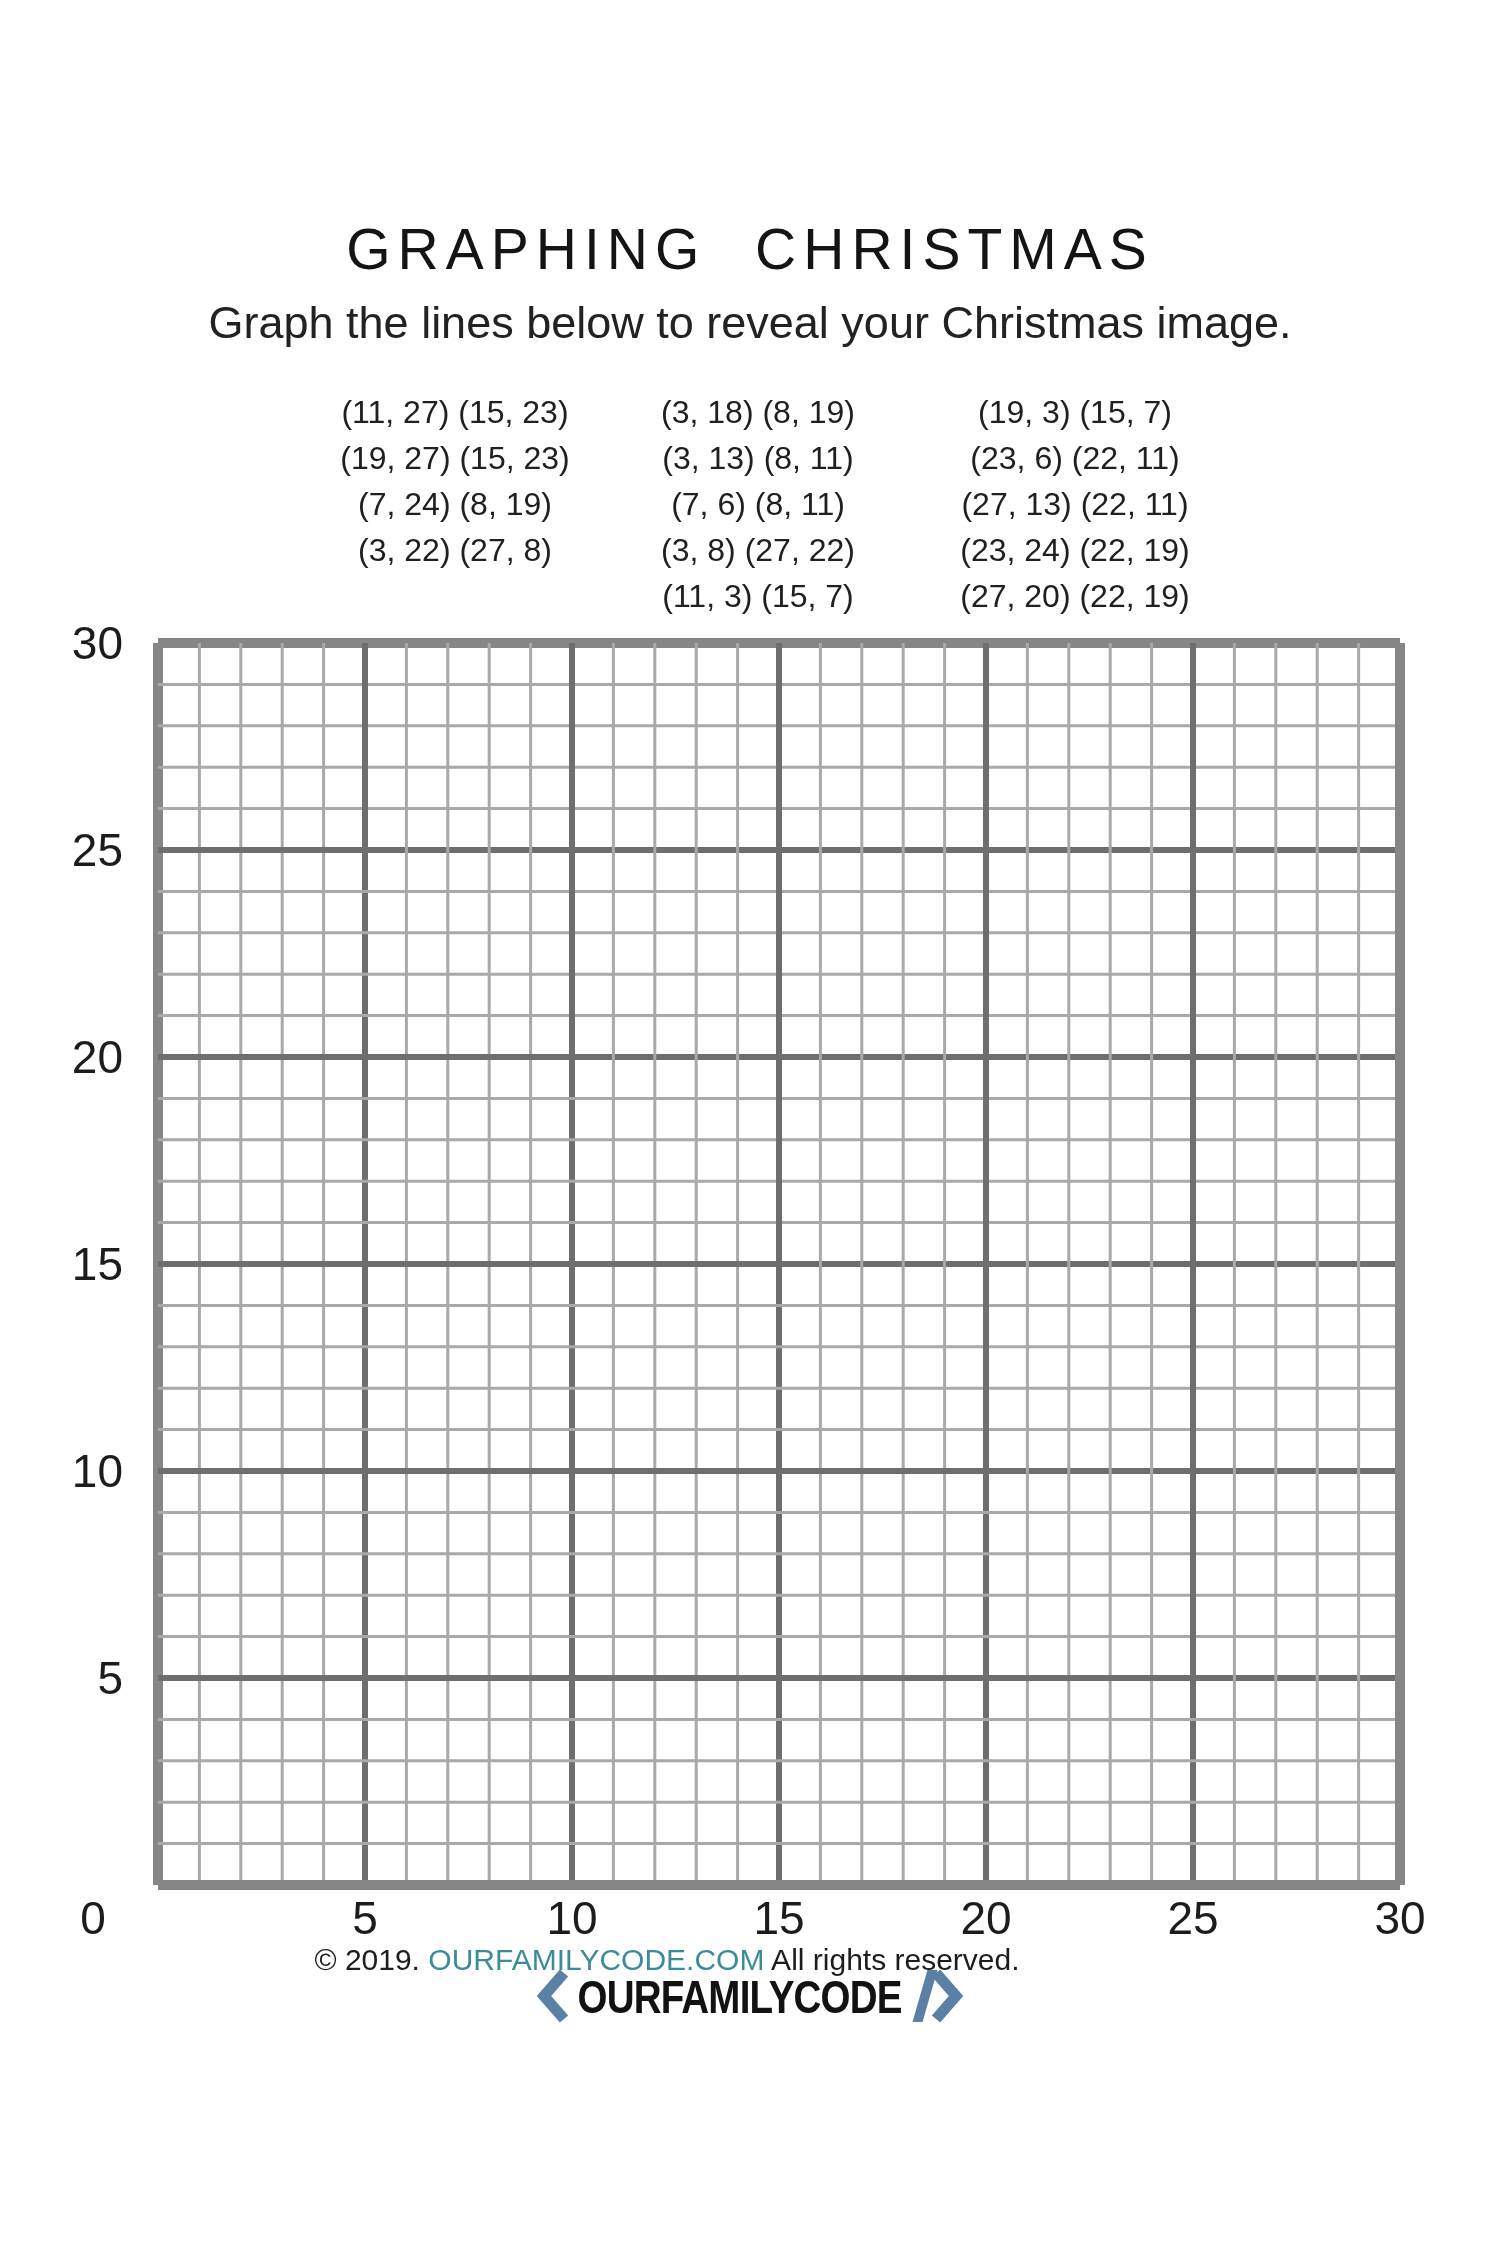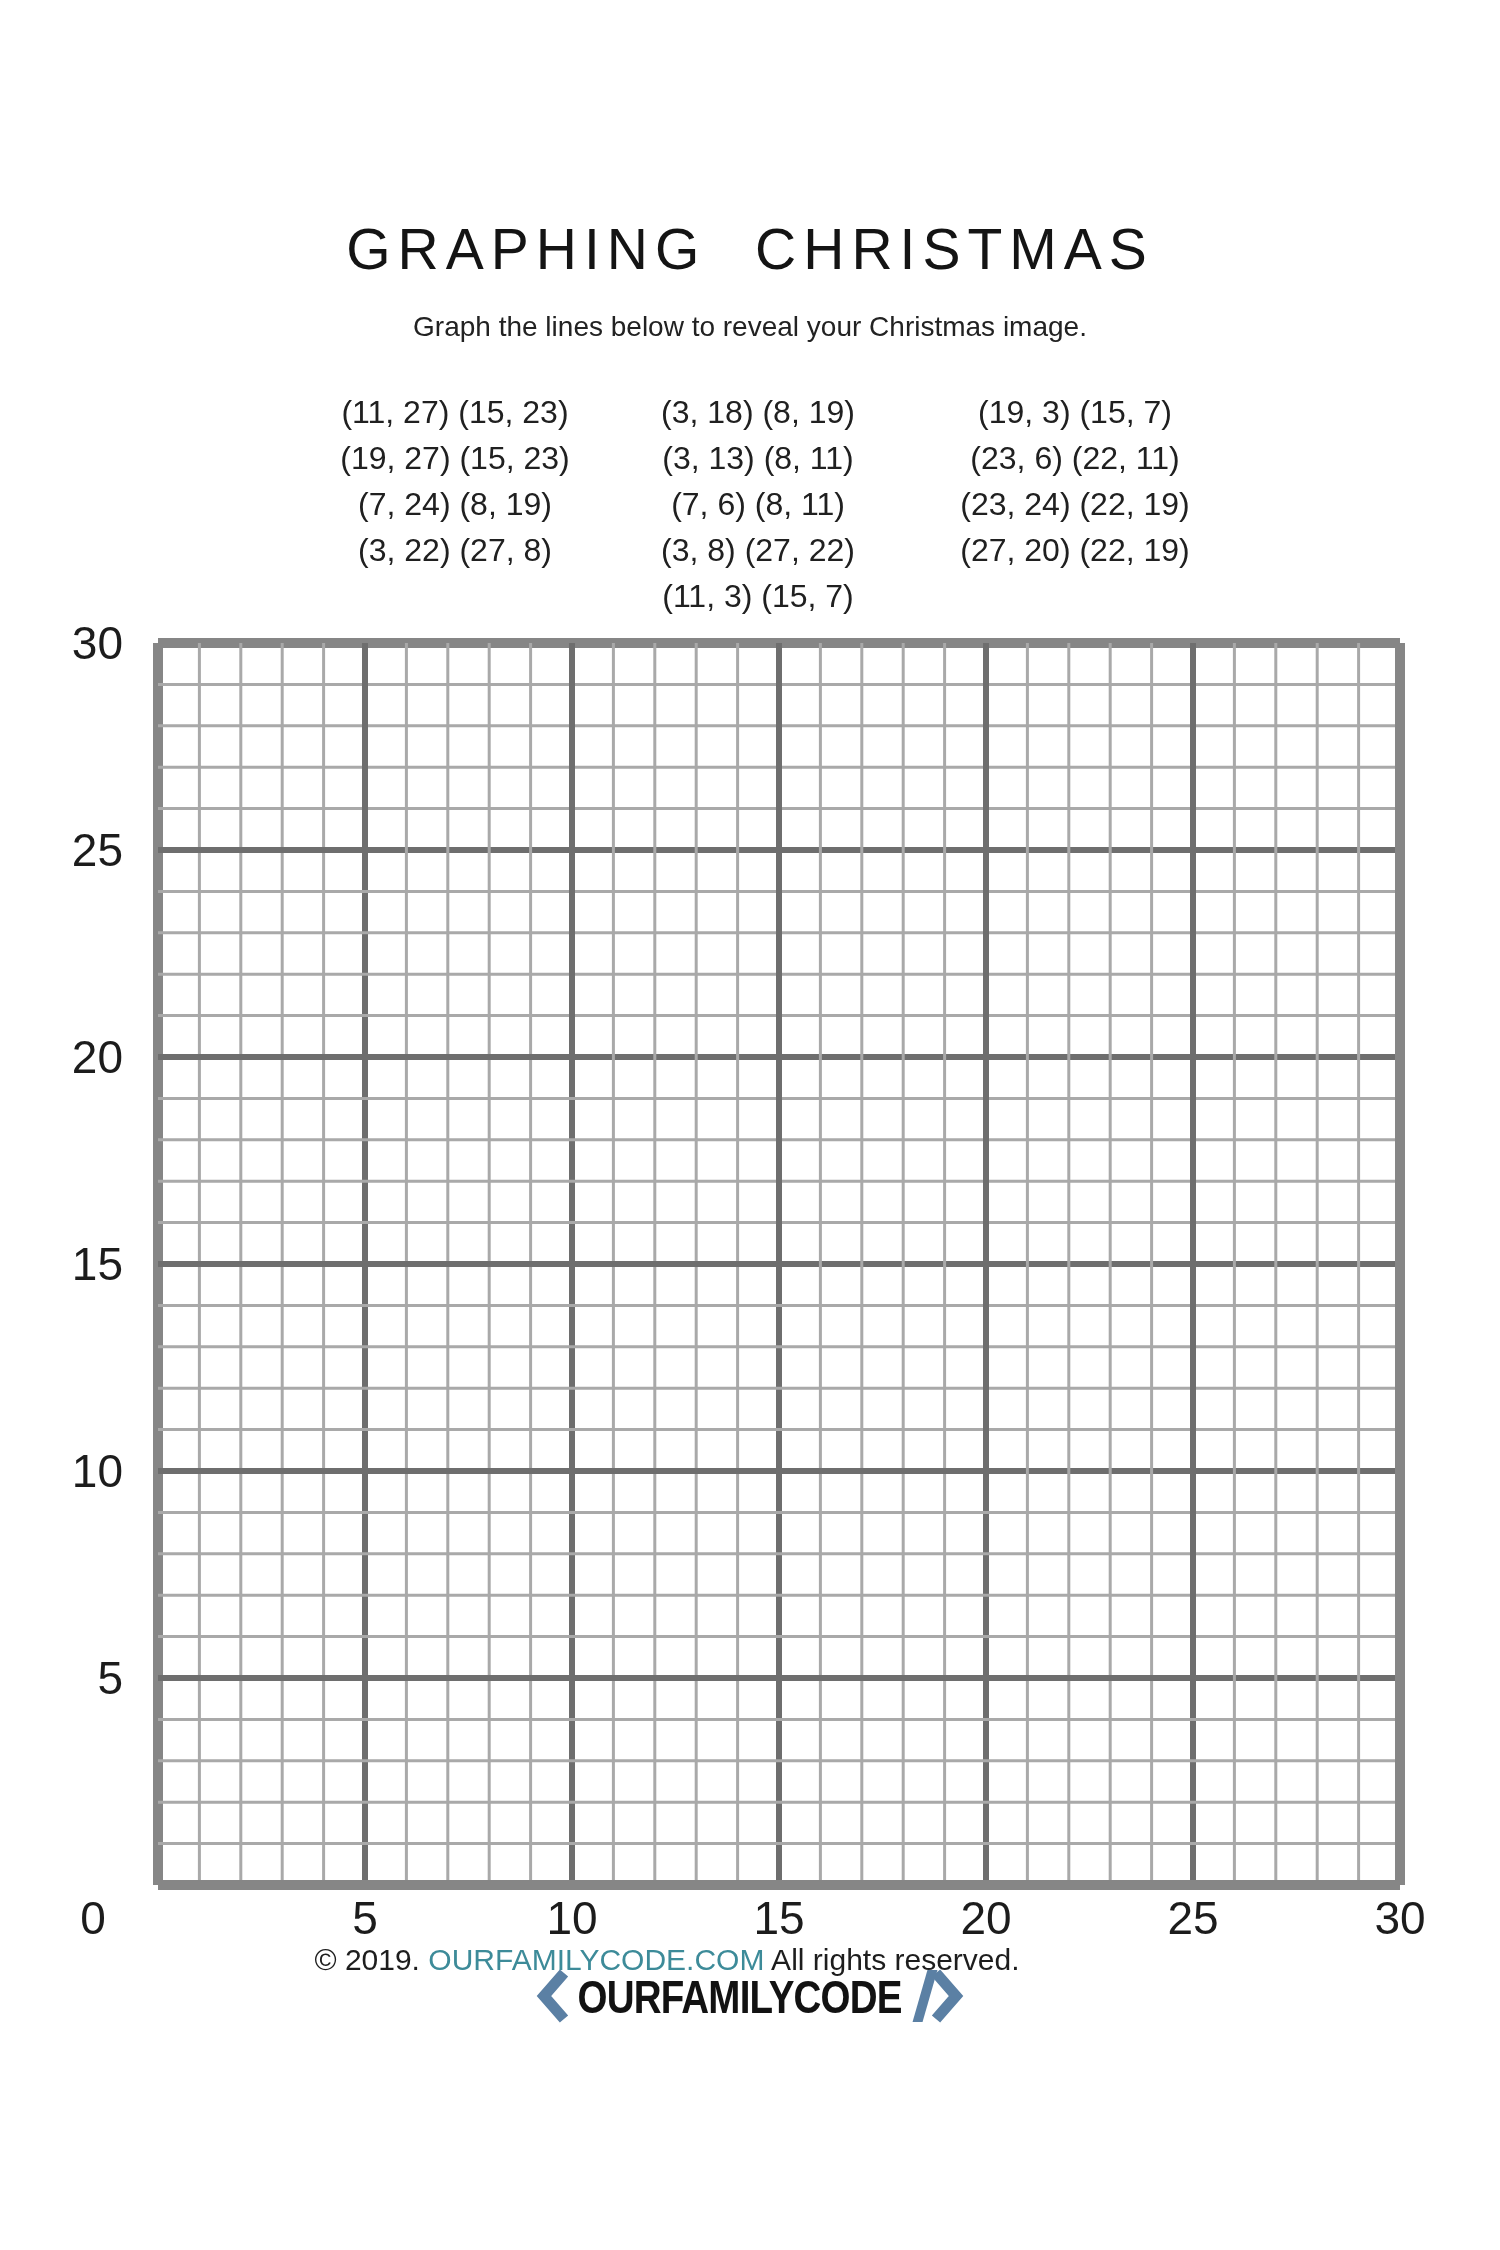--- a/index.html
+++ b/index.html
@@ -6,22 +6,22 @@
   .page{
     position:relative;width:1500px;height:2250px;background:#ffffff;overflow:hidden;
     font-family:"Liberation Sans", sans-serif;color:#1b1b1b;
   }
   .title{
     position:absolute;top:218px;left:0;width:1500px;text-align:center;
     font-size:57px;font-weight:500;letter-spacing:7px;word-spacing:26px;color:#141414;
     line-height:1.1;
   }
   .subtitle{
-    position:absolute;top:310px;left:0;width:1500px;text-align:center;
-    font-size:28px;font-weight:400;color:#222222;line-height:1.2;
+    position:absolute;top:296px;left:0;width:1500px;text-align:center;
+    font-size:45px;font-weight:400;color:#222222;line-height:1.2;
   }
   .coord-col{
     position:absolute;top:389px;width:330px;text-align:center;
     font-size:32px;color:#202020;line-height:46px;white-space:nowrap;
   }
   .coord-col.c0{left:290px;}
   .coord-col.c1{left:593px;}
   .coord-col.c2{left:910px;}
   #grid-svg{position:absolute;}
   .tick{
@@ -65,20 +65,21 @@
   <div class="coord-col c1">
     <div>(3, 18) (8, 19)</div>
     <div>(3, 13) (8, 11)</div>
     <div>(7, 6) (8, 11)</div>
     <div>(3, 8) (27, 22)</div>
     <div>(11, 3) (15, 7)</div>
   </div>
   <div class="coord-col c2">
     <div>(19, 3) (15, 7)</div>
     <div>(23, 6) (22, 11)</div>
+    <div>(27, 13) (22, 11)</div>
     <div>(23, 24) (22, 19)</div>
     <div>(27, 20) (22, 19)</div>
   </div>
 
   <svg id="grid-svg" xmlns="http://www.w3.org/2000/svg" viewBox="-5 -5 1252 1252" style="width: 1252px; height: 1252px; left: 153px; top: 638px;">
       <line x1="0" y1="0" x2="0" y2="1242" stroke="#868686" stroke-width="10"></line>
       <line x1="0" y1="0" x2="1242" y2="0" stroke="#868686" stroke-width="10"></line>
       <line x1="41.4" y1="0" x2="41.4" y2="1242" stroke="#a9a9a9" stroke-width="3"></line>
       <line x1="0" y1="41.4" x2="1242" y2="41.4" stroke="#a9a9a9" stroke-width="3"></line>
       <line x1="82.8" y1="0" x2="82.8" y2="1242" stroke="#a9a9a9" stroke-width="3"></line>

